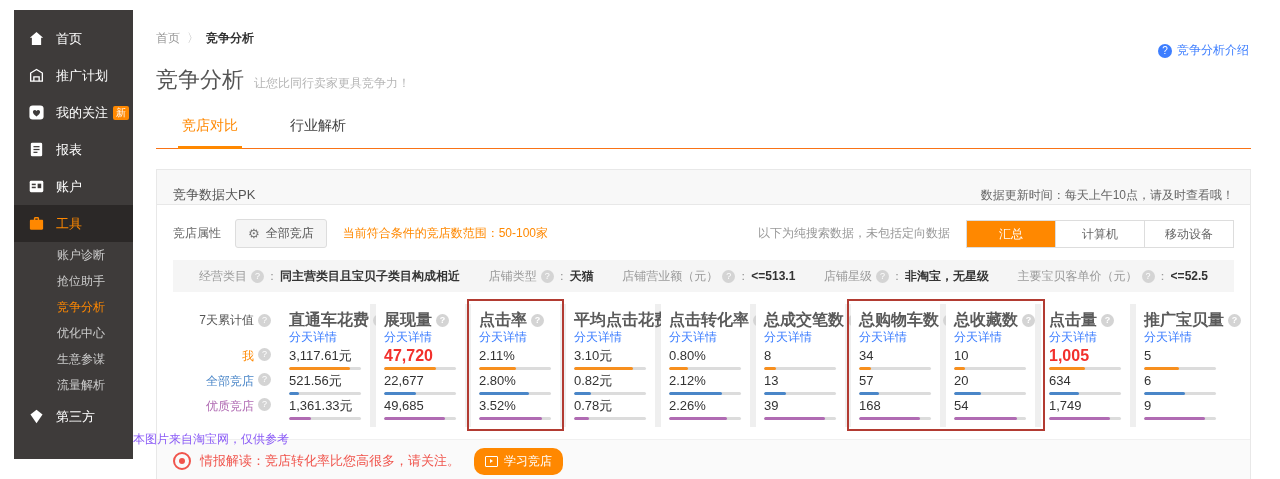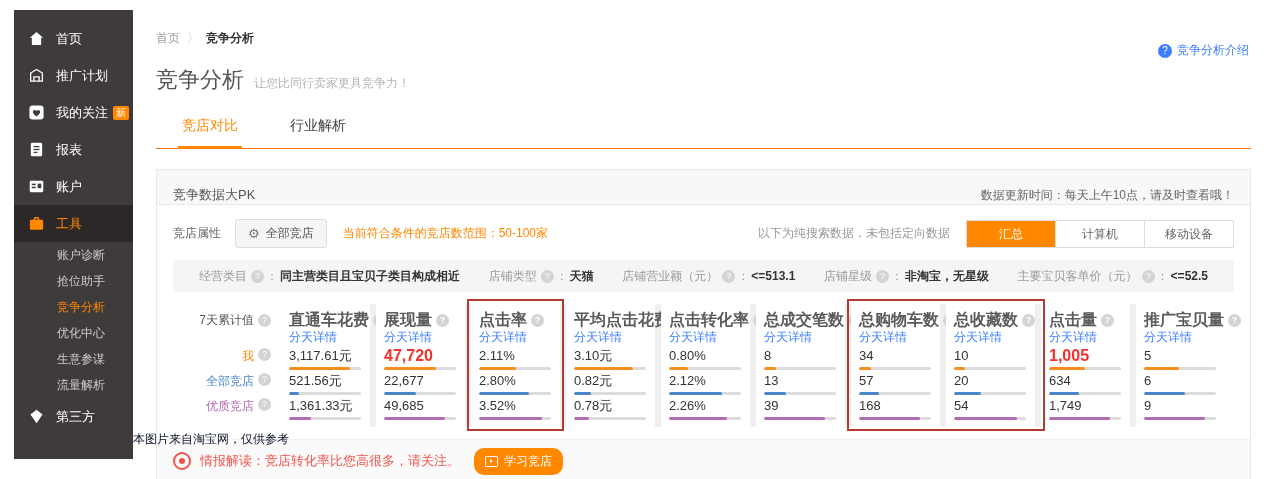--- a/index.html
+++ b/index.html
@@ -90,21 +90,21 @@
     align-items:center;padding:0 16px}
   .alert-ic{width:14px;height:14px;border:2px solid #f0544c;border-radius:50%;display:flex;
     align-items:center;justify-content:center;margin-right:9px;flex:none}
   .alert-ic i{width:6px;height:6px;background:#f0544c;border-radius:50%}
   .insight-text{color:#f0544c;font-size:13px}
   .btn-learn{margin-left:14px;background:#ff8800;color:#fff;border-radius:10px;padding:5px 11px;
     display:flex;align-items:center;cursor:pointer}
   .learn-ic{width:11px;height:9px;border:1px solid #fff;border-radius:1px;margin-right:6px;
     display:flex;align-items:center;justify-content:center}
   .learn-ic i{width:0;height:0;border-left:3px solid #fff;border-top:2px solid transparent;border-bottom:2px solid transparent}
-  .watermark{position:absolute;left:133px;top:431px;color:#0f172a;font-size:12px;z-index:5}
+  .watermark{position:absolute;left:133px;top:431px;color:#8b5cf6;font-size:12px;z-index:5}
 </style>
 </head>
 <body>
 
 <div class="sidebar" id="sidebar">
     <div class="side-item">
       <span class="ic">
         <svg viewBox="0 0 18 18" width="17" height="17">
           <path fill="#fff" d="M9 2l7 6.2h-2.1V16H4.1V8.2H2L9 2z"></path>
         </svg>

